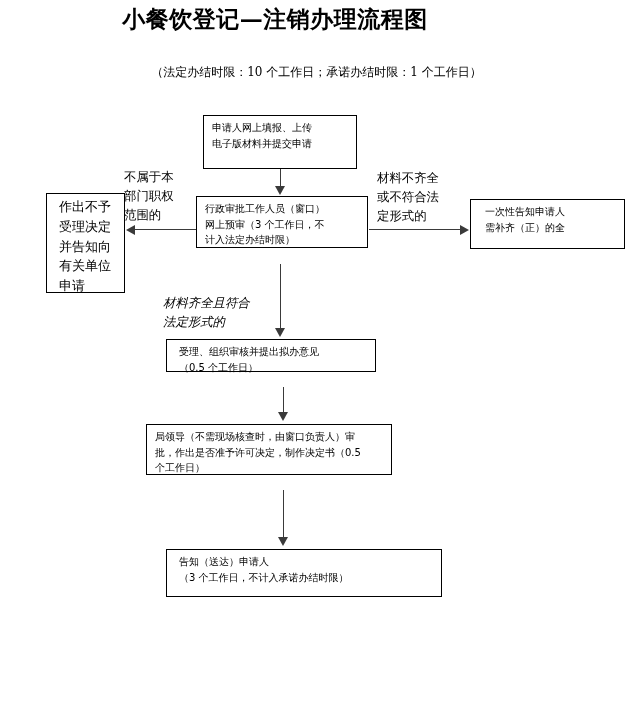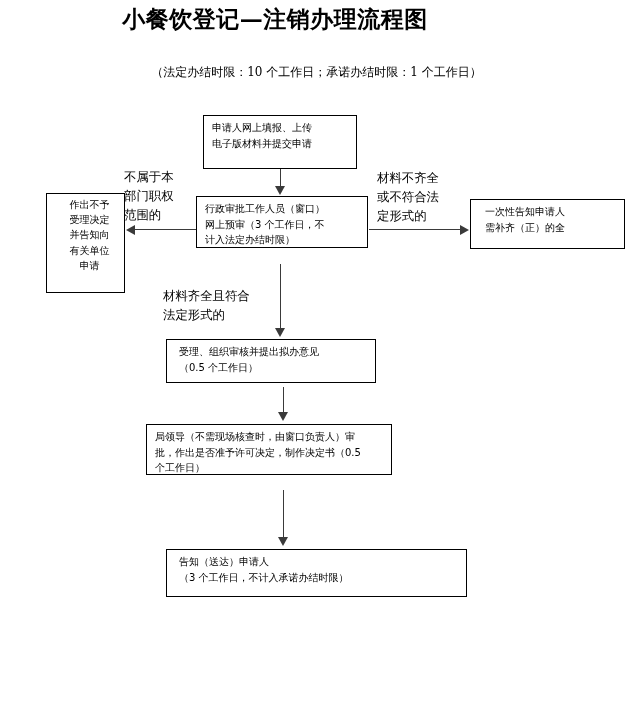--- a/index.html
+++ b/index.html
@@ -98,27 +98,27 @@
     border-top: 5px solid transparent;
     border-bottom: 5px solid transparent;
     border-left: 9px solid #3a3a3a;
   }
 
   
   #box-apply      { left: 203px; top: 115px; width: 154px; height: 54px; }
   #box-prereview  { left: 196px; top: 196px; width: 172px; height: 52px; }
   #box-reject     { left: 46px;  top: 193px; width: 79px;  height: 100px; }
   #box-notify     { left: 470px; top: 199px; width: 155px; height: 50px; }
-  #box-accept     { left: 166px; top: 339px; width: 210px; height: 44px; }
+  #box-accept     { left: 166px; top: 339px; width: 210px; height: 33px; }
   #box-leader     { left: 146px; top: 424px; width: 246px; height: 51px; }
-  #box-deliver    { left: 166px; top: 549px; width: 301px; height: 48px; }
+  #box-deliver    { left: 166px; top: 549px; width: 276px; height: 48px; }
 
   #lbl-notinscope { left: 124px; top: 147px; width: 90px; }
   #lbl-incomplete { left: 377px; top: 148px; width: 100px; }
-  #lbl-complete   { left: 163px; top: 266px; width: 120px; }
+  #lbl-complete   { left: 163px; top: 273px; width: 120px; font-style: italic; }
 </style>
 </head>
 <body>
 
 <div id="page">
 
   <div class="title">小餐饮登记—注销办理流程图</div>
 
   <div class="subtitle">（法定办结时限：10 个工作日；承诺办结时限：1 个工作日）</div>
 
@@ -132,21 +132,21 @@
 网上预审（3 个工作日，不
 计入法定办结时限）</div>
 
   <div class="label" id="lbl-notinscope">不属于本
 部门职权
 范围的</div>
 
   <div class="hline" style="left: 134px; top: 229px; width: 62px;"></div>
   <div class="arrow-left" style="left: 126px; top: 225px;"></div>
 
-  <div class="box" id="box-reject" style="white-space: pre-line; font-size: 10px; line-height: 1.52; padding: 3px 4px 3px 12px; text-align: center;">作出不予
+  <div class="box" id="box-reject" style="white-space: pre-line; font-size: 13px; line-height: 1.52; padding: 3px 4px 3px 12px;">作出不予
 受理决定
 并告知向
 有关单位
 申请</div>
 
   <div class="label" id="lbl-incomplete">材料不齐全
 或不符合法
 定形式的</div>
 
   <div class="hline" style="left: 369px; top: 229px; width: 92px;"></div>

